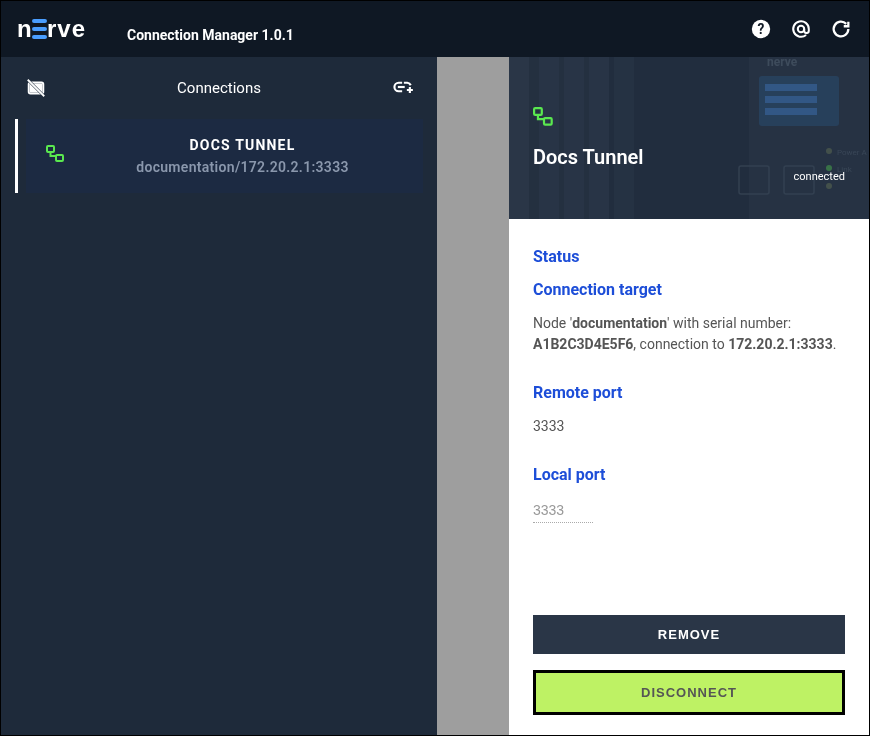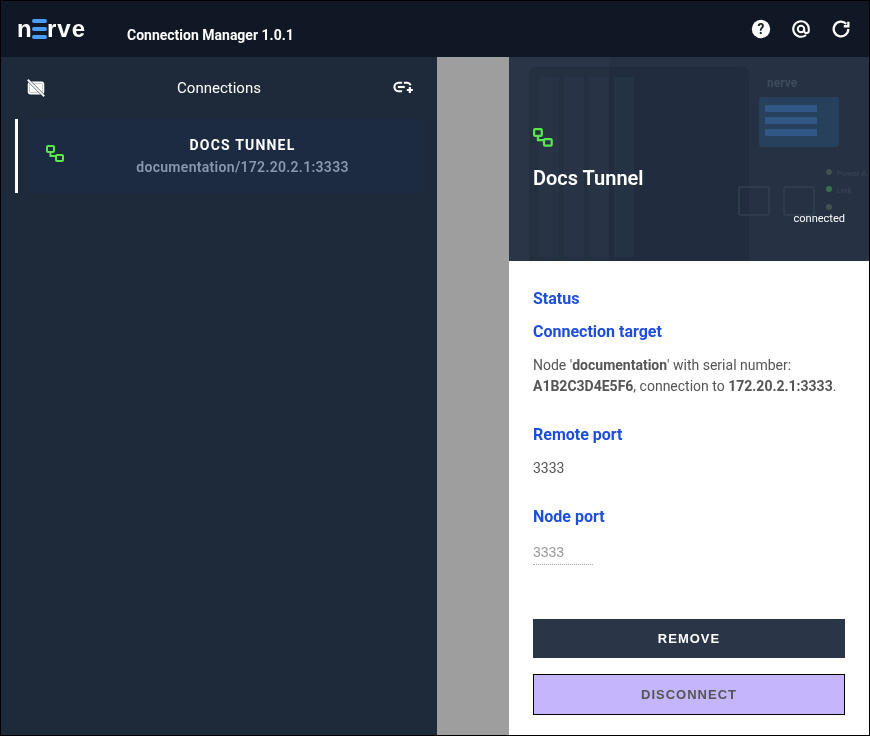--- a/index.html
+++ b/index.html
@@ -132,21 +132,21 @@
     }
     
     
     .detail {
       flex: 1;
       display: flex;
       flex-direction: column;
       background: #fff;
     }
     .detail-header {
-      height: 204px;
+      height: 162px;
       background: #2a3647;
       background-image: linear-gradient(135deg, #2a3647 0%, #2a3647 100%);
       position: relative;
       padding: 24px;
       display: flex;
       flex-direction: column;
       justify-content: center;
       overflow: hidden;
     }
     .detail-header::before {
@@ -236,23 +236,23 @@
       letter-spacing: 1px;
       border: none;
       cursor: pointer;
       text-transform: uppercase;
     }
     .btn-remove {
       background: #2a3647;
       color: #fff;
     }
     .btn-disconnect {
-      background: #c4b5fd;
+      background: #bef264;
       color: #555;
-      border: 1px solid #000000;
+      border: 3px solid #000000;
     }
   </style>
 </head>
 <body>
 
 <div class="header">
   <div class="header-left">
     <div class="logo">
       <svg width="96" height="28" viewBox="0 0 96 28">
         <text x="0" y="22" fill="#fff" font-family="Arial" font-size="24" font-weight="700" letter-spacing="1">n</text>
@@ -361,21 +361,21 @@
       <div class="section-title">Status</div>
       
       <div class="section-title">Connection target</div>
       <div class="section-text">
         <span>Node '</span><b>documentation</b><span>' with serial number: </span><b>A1B2C3D4E5F6</b><span>, connection to </span><b>172.20.2.1:3333</b><span>.</span>
       </div>
       
       <div class="section-title">Remote port</div>
       <div class="section-text">3333</div>
       
-      <div class="section-title">Node port</div>
+      <div class="section-title">Local port</div>
       <input class="local-port-input" type="text" value="3333" style="">
     </div>
 
     <div class="detail-footer">
       <button class="btn btn-remove">Remove</button>
       <button class="btn btn-disconnect">Disconnect</button>
     </div>
   </div>
 </div>
 

